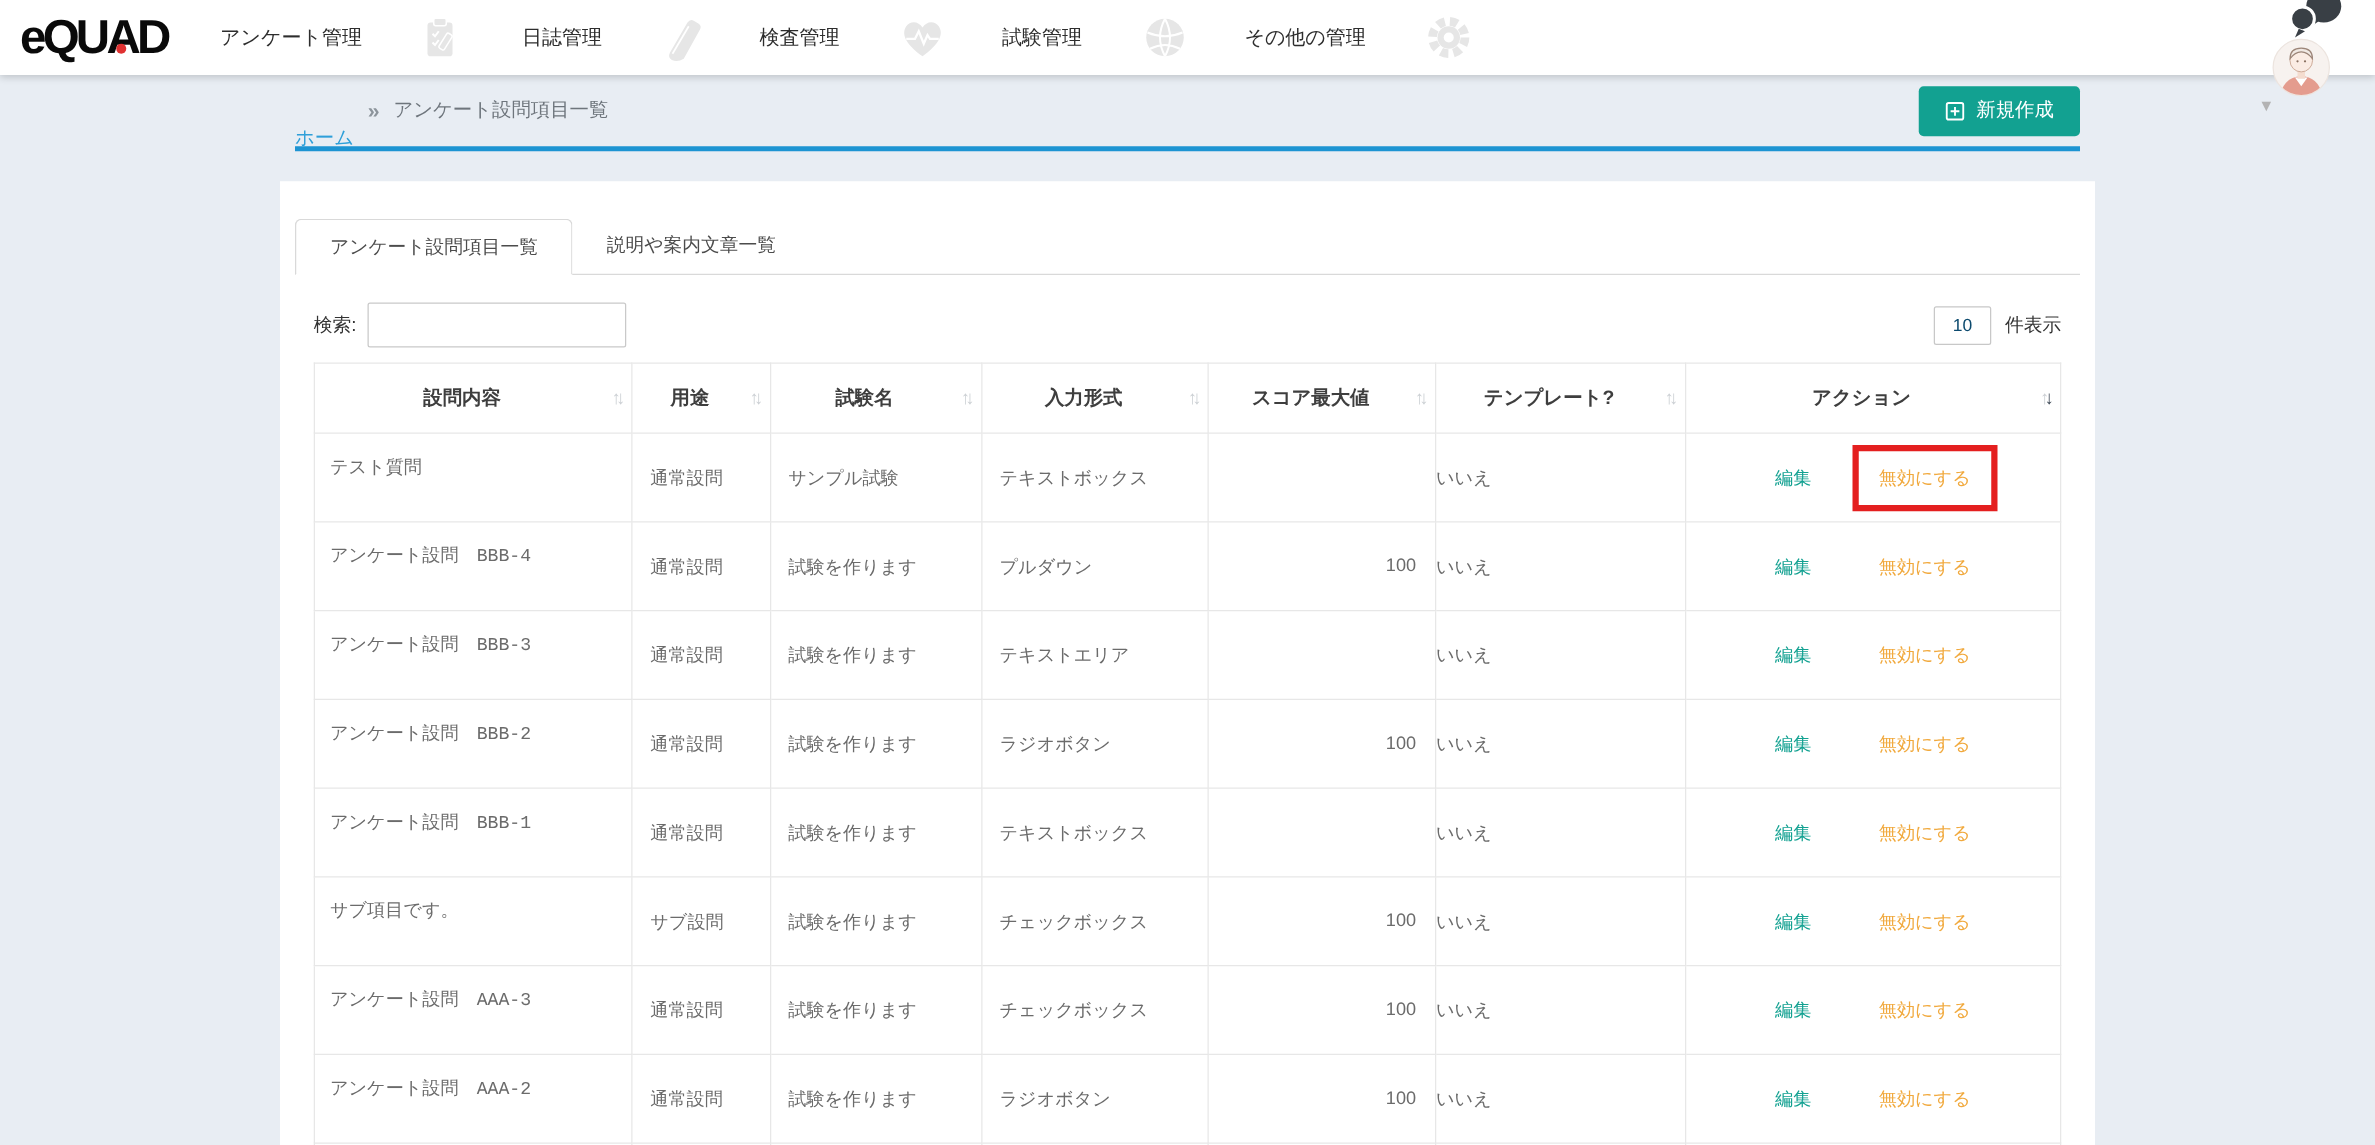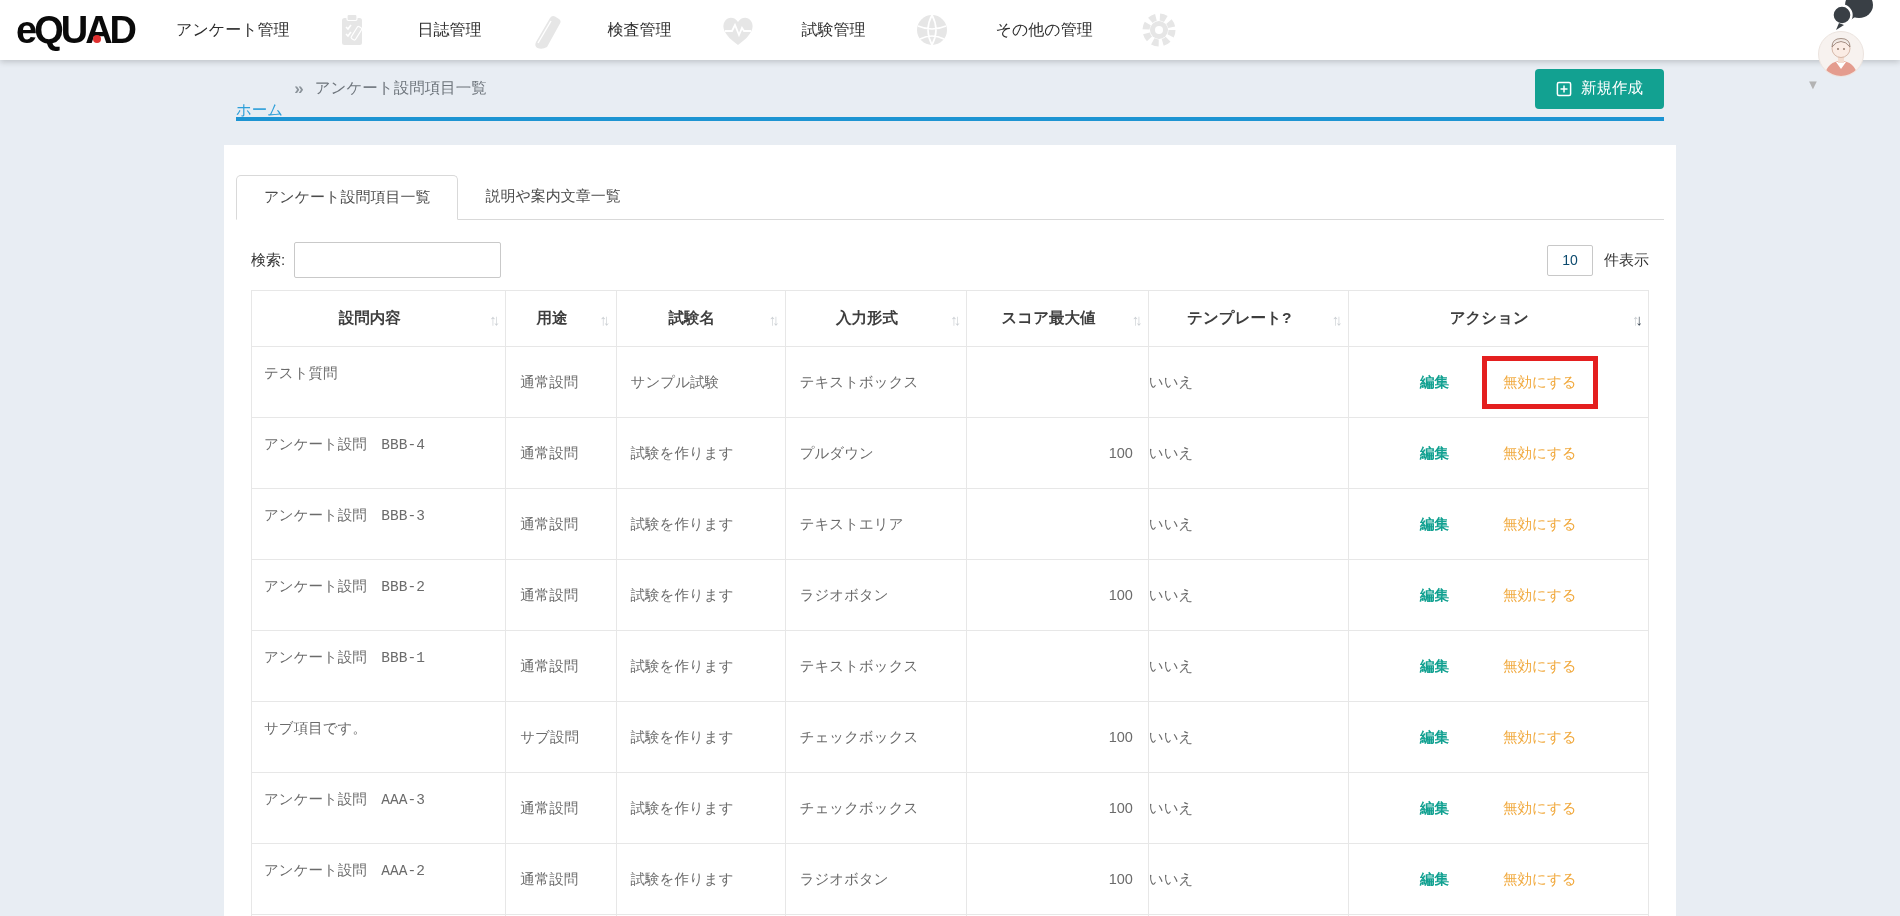--- a/index.html
+++ b/index.html
@@ -59,21 +59,21 @@
   th,td{border:1px solid var(--border);}
   th{height:56px;font-size:15.5px;font-weight:700;color:var(--head-text);text-align:center;position:relative;padding:0 26px 0 8px;cursor:pointer;}
   .sort-ic{position:absolute;right:9px;top:50%;transform:translateY(-50%);font-size:15px;font-weight:400;color:#ccd0d4;letter-spacing:-4px;white-space:nowrap;}
   .sort-ic .dark{color:#3f4a57;}
   td{height:71px;font-size:14.5px;color:var(--cell-text);vertical-align:middle;background:#fff;}
   td.c-content{vertical-align:top;padding:17px 12px 0;font-family:Liberation Mono, monospace;}
   td.c-usage,td.c-exam,td.c-input{padding:0 14px;text-align:left;}
   td.c-score{padding:0 15px;text-align:right;}
   td.c-template{text-align:left;}
   td.c-actions .act-wrap{display:flex;align-items:center;justify-content:center;gap:54px;}
-  .edit-link{color:var(--teal);cursor:pointer;text-decoration:none;font-weight:bold;}
+  .edit-link{color:var(--teal);cursor:pointer;text-decoration:none;}
   .disable-wrap{display:inline-block;}
   .disable-link{color:var(--orange);cursor:pointer;text-decoration:none;}
   .red-box{border:5px solid var(--highlight-red);padding:12px 16px;margin:-17px -21px;}
   tr.partial-row td{height:40px;border-bottom:none;}
 </style>
 </head>
 <body>
 
 <div class="topbar">
   <a class="logo">

